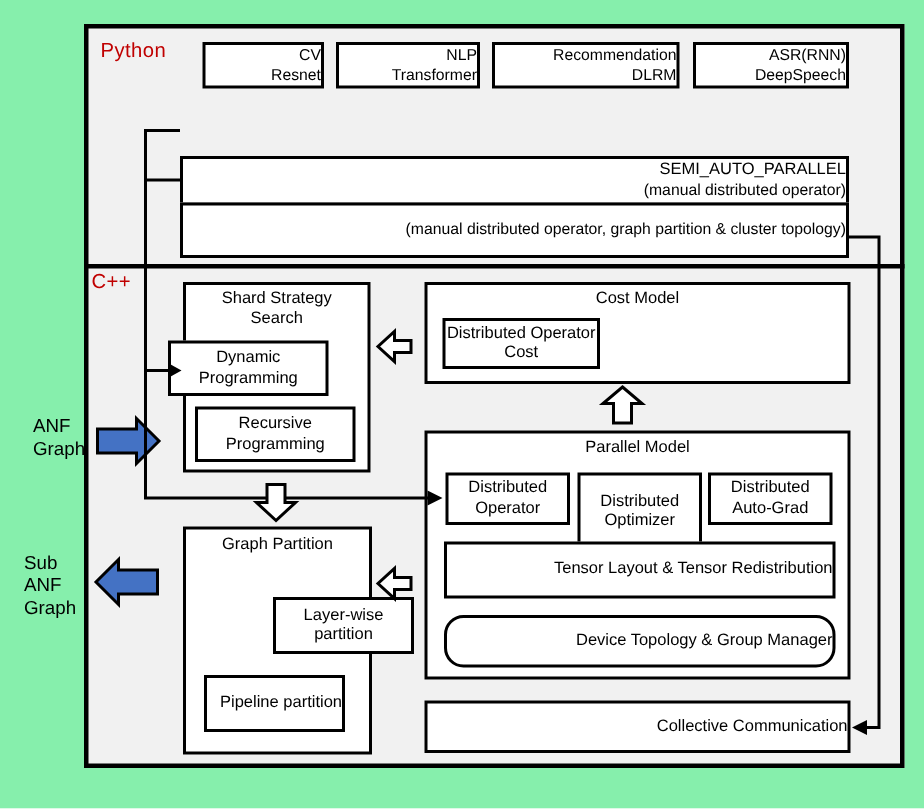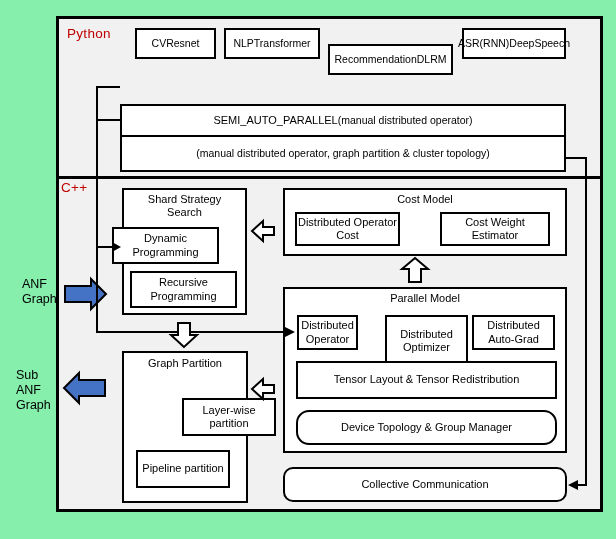--- a/index.html
+++ b/index.html
@@ -3,21 +3,21 @@
 <meta charset="utf-8">
 <style>
   html,body{margin:0;padding:0;background:#fff;}
   #canvas{position:relative;width:616px;height:539px;background:#86efac;
           font-family:"Liberation Sans",sans-serif;color:#000;overflow:hidden;}
   .frame{position:absolute;left:56px;top:16px;width:547px;height:496px;
          border:3px solid #000;background:var(--panel-bg);box-sizing:border-box;}
   .divider{position:absolute;left:56px;top:176px;width:547px;height:3px;background:#000;}
   .seclabel{position:absolute;font-size:13.5px;color:var(--accent-red);letter-spacing:.3px;}
   .box{position:absolute;background:#fff;border:2px solid #000;box-sizing:border-box;
-       display:flex;flex-direction:row;align-items:center;justify-content:center;
+       display:flex;flex-direction:column;align-items:flex-end;justify-content:center;
        text-align:center;font-size:11px;line-height:1.22;}
   .app{font-size:10.5px;}
   .container{position:absolute;background:#fff;border:2px solid #000;box-sizing:border-box;}
   .ctitle{position:absolute;text-align:center;font-size:11px;line-height:1.2;}
   .mode .t{font-size:11px;}
   .mode .s{font-size:10.5px;}
   .sidelabel{position:absolute;font-size:12.5px;line-height:15px;}
   .overlay{position:absolute;left:0;top:0;width:616px;height:539px;pointer-events:none;}
 </style>
 </head>
@@ -32,21 +32,21 @@
   <div class="seclabel" style="left:61px;top:180px;">C++</div>
 
   <div class="box app" style="left:135px;top:28px;width:81px;height:31px;">
     <span>CV</span>
     <span>Resnet</span>
   </div>
   <div class="box app" style="left:224px;top:28px;width:96px;height:31px;">
     <span>NLP</span>
     <span>Transformer</span>
   </div>
-  <div class="box app" style="left:328px;top:44px;width:125px;height:31px;">
+  <div class="box app" style="left:328px;top:28px;width:125px;height:31px;">
     <span>Recommendation</span>
     <span>DLRM</span>
   </div>
   <div class="box app" style="left:462px;top:28px;width:104px;height:31px;">
     <span>ASR(RNN)</span>
     <span>DeepSpeech</span>
   </div>
 
   <div class="box mode" style="left:120px;top:104px;width:446px;height:33px;">
     <span class="t">SEMI_AUTO_PARALLEL</span>
@@ -57,36 +57,35 @@
   </div>
 
   <div class="container" style="left:122px;top:188px;width:125px;height:127px;"></div>
   <div class="ctitle" style="left:132px;top:193px;width:105px;">Shard Strategy Search</div>
   <div class="box" style="left:112px;top:227px;width:107px;height:37px;">Dynamic Programming</div>
   <div class="box" style="left:130px;top:271px;width:107px;height:37px;">Recursive Programming</div>
 
   <div class="container" style="left:283px;top:188px;width:284px;height:68px;"></div>
   <div class="ctitle" style="left:283px;top:193px;width:284px;">Cost Model</div>
   <div class="box" style="left:295px;top:212px;width:105px;height:34px;">Distributed Operator Cost</div>
-  <div class="box" style="left:440px;top:212px;width:110px;height:34px;">Cost Weight Estimator</div>
 
   <div class="container" style="left:283px;top:287px;width:284px;height:166px;"></div>
   <div class="ctitle" style="left:283px;top:292px;width:284px;">Parallel Model</div>
-  <div class="box" style="left:297px;top:315px;width:61px;height:35px;">Distributed Operator</div>
+  <div class="box" style="left:297px;top:315px;width:83px;height:35px;">Distributed Operator</div>
   <div class="box" style="left:385px;top:315px;width:83px;height:52px;">Distributed Optimizer</div>
   <div class="box" style="left:472px;top:315px;width:83px;height:35px;">Distributed Auto-Grad</div>
   <div class="box" style="left:296px;top:361px;width:261px;height:38px;">Tensor Layout &amp; Tensor Redistribution</div>
   <div class="box" style="left:296px;top:410px;width:261px;height:35px;border-radius:13px;">Device Topology &amp; Group Manager</div>
 
   <div class="container" style="left:122px;top:351px;width:126px;height:152px;"></div>
   <div class="ctitle" style="left:122px;top:357px;width:126px;">Graph Partition</div>
   <div class="box" style="left:136px;top:398px;width:94px;height:38px;margin-left:46px;">Layer-wise partition</div>
   <div class="box" style="left:136px;top:450px;width:94px;height:38px;">Pipeline partition</div>
 
-  <div class="box" style="left:283px;top:467px;width:284px;height:35px;border-radius:10px;">Collective Communication</div>
+  <div class="box" style="left:283px;top:467px;width:284px;height:35px;">Collective Communication</div>
 
   <div class="sidelabel" style="left:22px;top:277px;width:44px;">ANF Graph</div>
   <div class="sidelabel" style="left:16px;top:368px;width:46px;">Sub ANF Graph</div>
 
   <svg class="overlay" viewBox="0 0 616 539">
 
     <polygon points="65,286 91,286 91,279 106,294 91,309 91,302 65,302" fill="var(--arrow-blue)" stroke="#000" stroke-width="2"></polygon>
     <polygon points="105,380 79,380 79,373 64,388 79,403 79,396 105,396" fill="var(--arrow-blue)" stroke="#000" stroke-width="2"></polygon>
 
     <g stroke="#000" stroke-width="2" fill="none">

